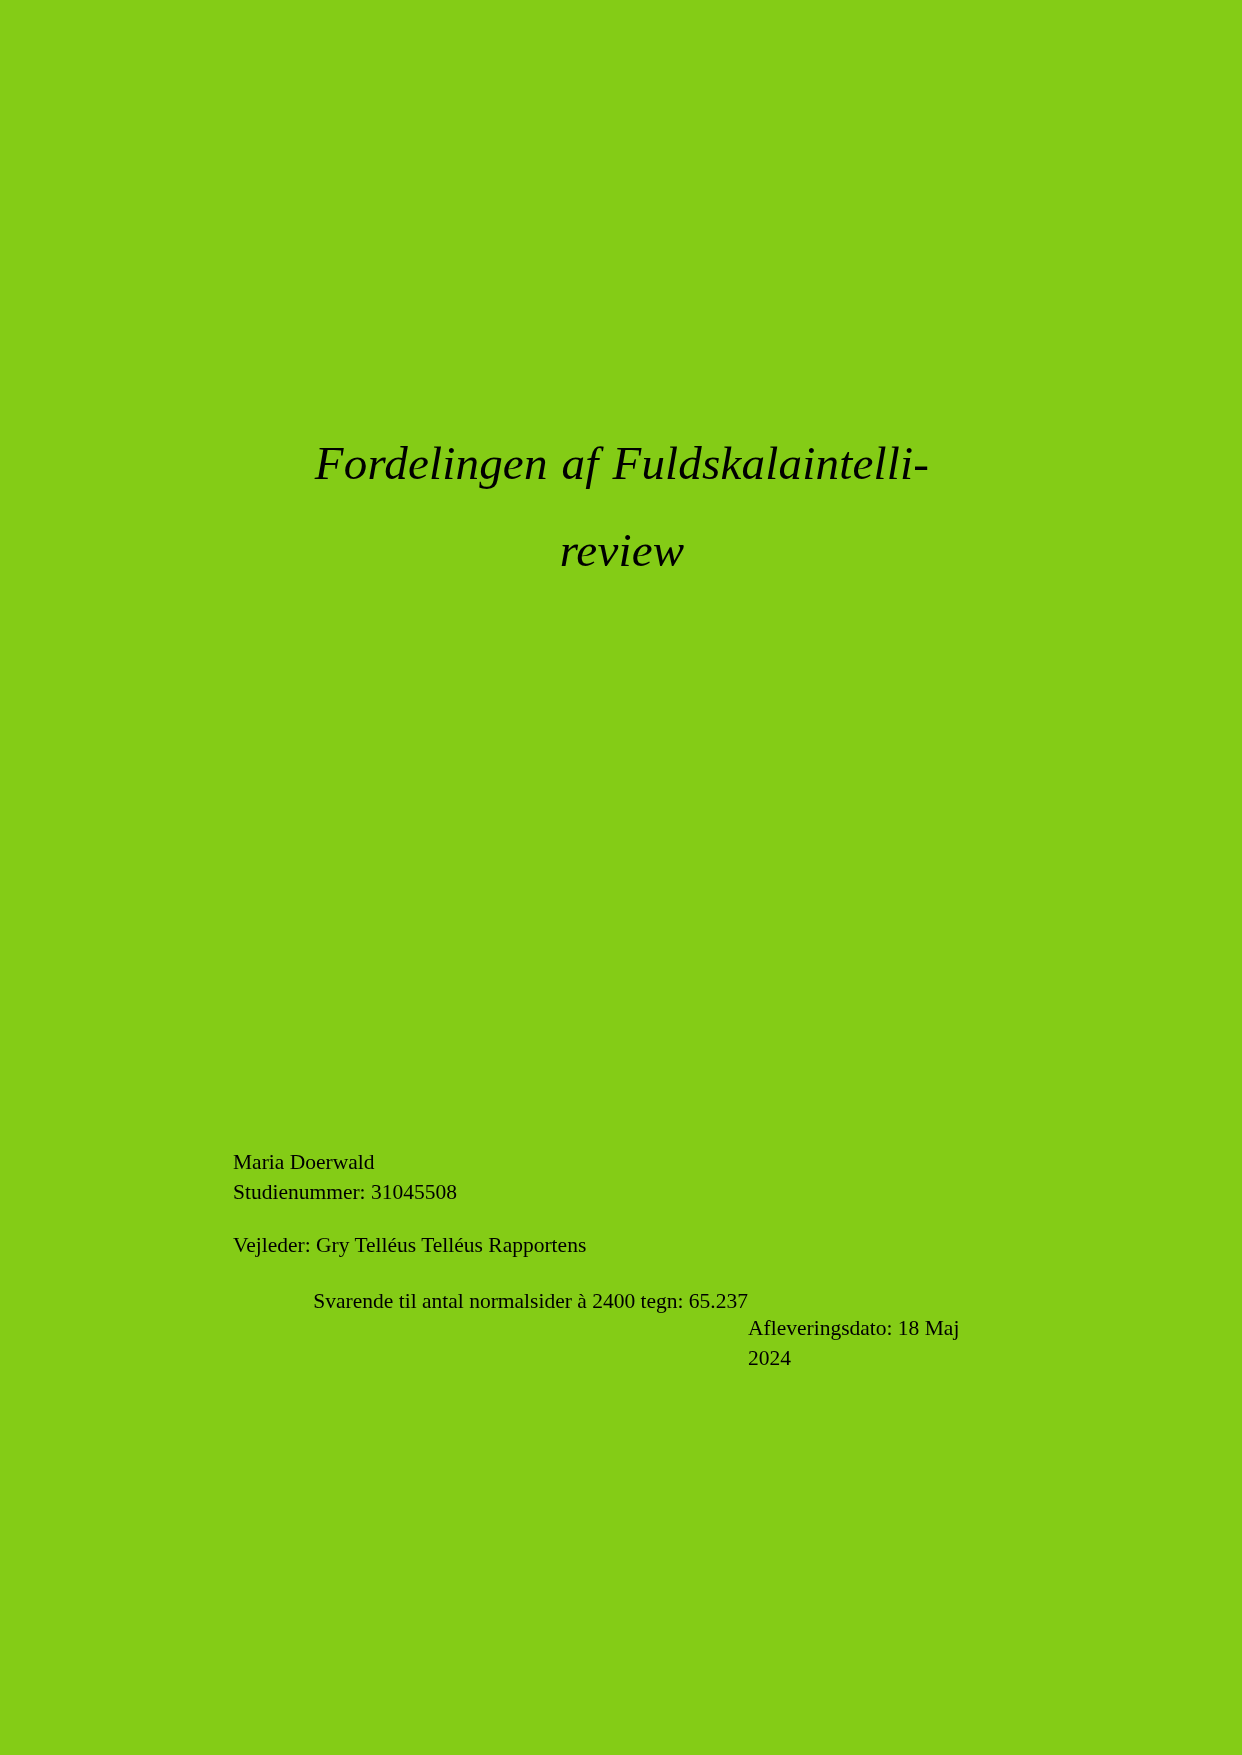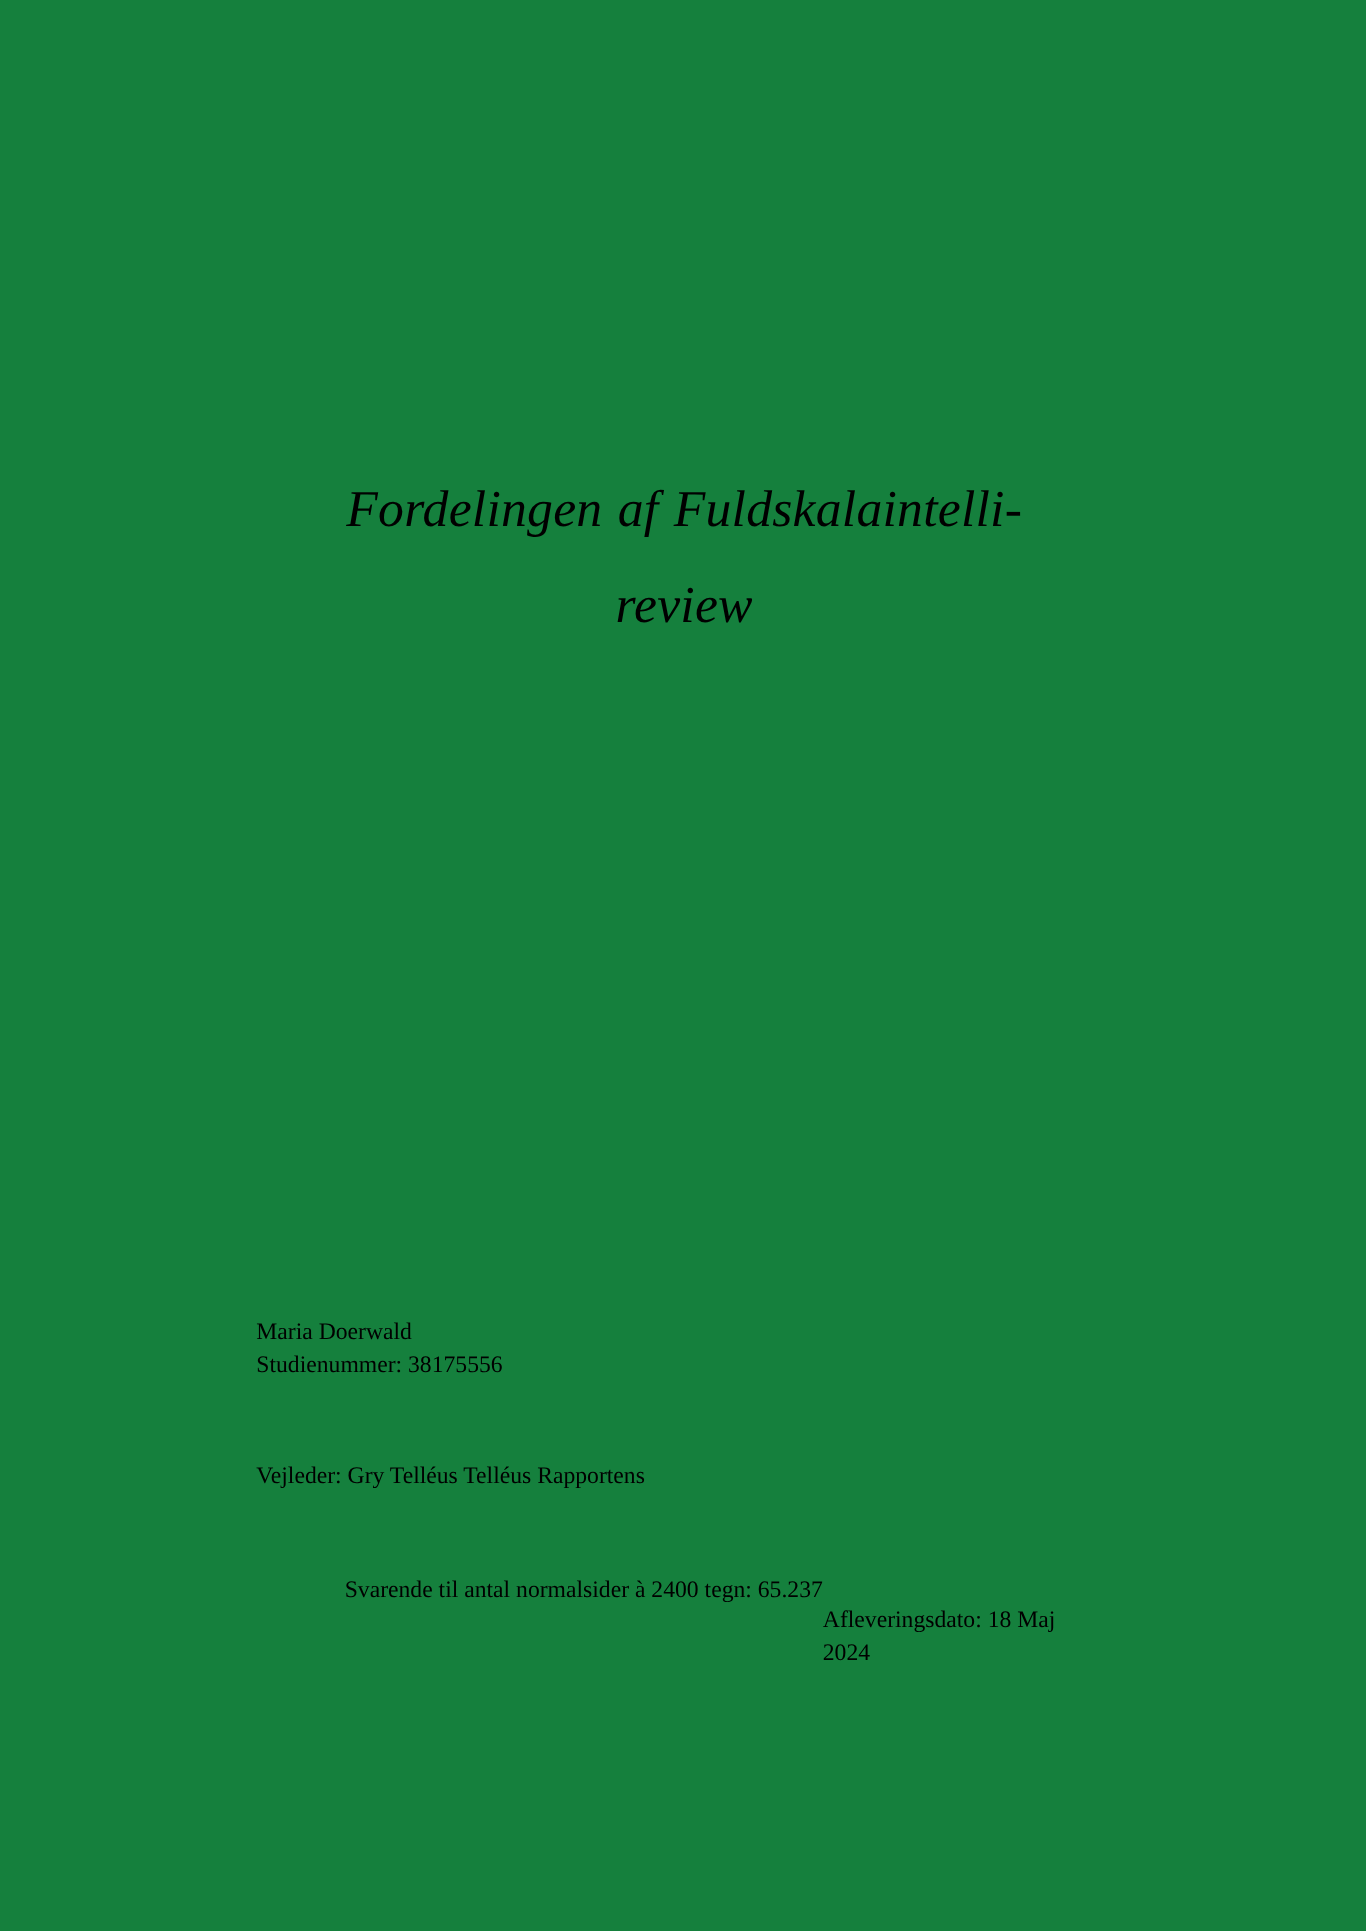--- a/index.html
+++ b/index.html
@@ -12,21 +12,21 @@
     height: 1755px;
     position: relative;
     font-family: "Liberation Serif", "DejaVu Serif", serif;
     color: #000000;
     overflow: hidden;
   }
 
   .page {
     position: absolute;
     inset: 0;
-    background: #15803d;
+    background: #84cc16;
   }
 
   
   .title-block {
     position: absolute;
     left: 232px;
     top: 420px;
     width: 780px;
     text-align: center;
   }
@@ -45,21 +45,20 @@
     position: absolute;
     left: 233px;
     top: 1148px;
     width: 790px;
     font-size: 21.5px;
     line-height: 1.38;
   }
   .meta-row {
     display: flex;
     width: 100%;
-    margin-top: 48px;
   }
   .meta-col-left {
     width: 515px;
     flex: 0 0 515px;
   }
   .meta-col-right {
     flex: 1 1 auto;
   }
   .meta-line { display: block; }
   .justified {
@@ -84,21 +83,21 @@
       <span class="meta-line">Fordelingen af Fuldskalaintelli-</span>
       <span class="meta-line">review</span>
     </h1>
   </div>
 
   <div class="meta-block">
 
     <div class="meta-row">
       <div class="meta-col-left">
         <span class="meta-line">Maria Doerwald</span>
-        <span class="meta-line">Studienummer: 38175556</span>
+        <span class="meta-line">Studienummer: 31045508</span>
       </div>
     </div>
 
     <div class="gap-sm"></div>
 
     <div class="meta-row">
       <div class="meta-col-left">
         <span class="meta-line">Vejleder: Gry Telléus Telléus Rapportens</span>
       </div>
       <div class="meta-col-right"></div>

